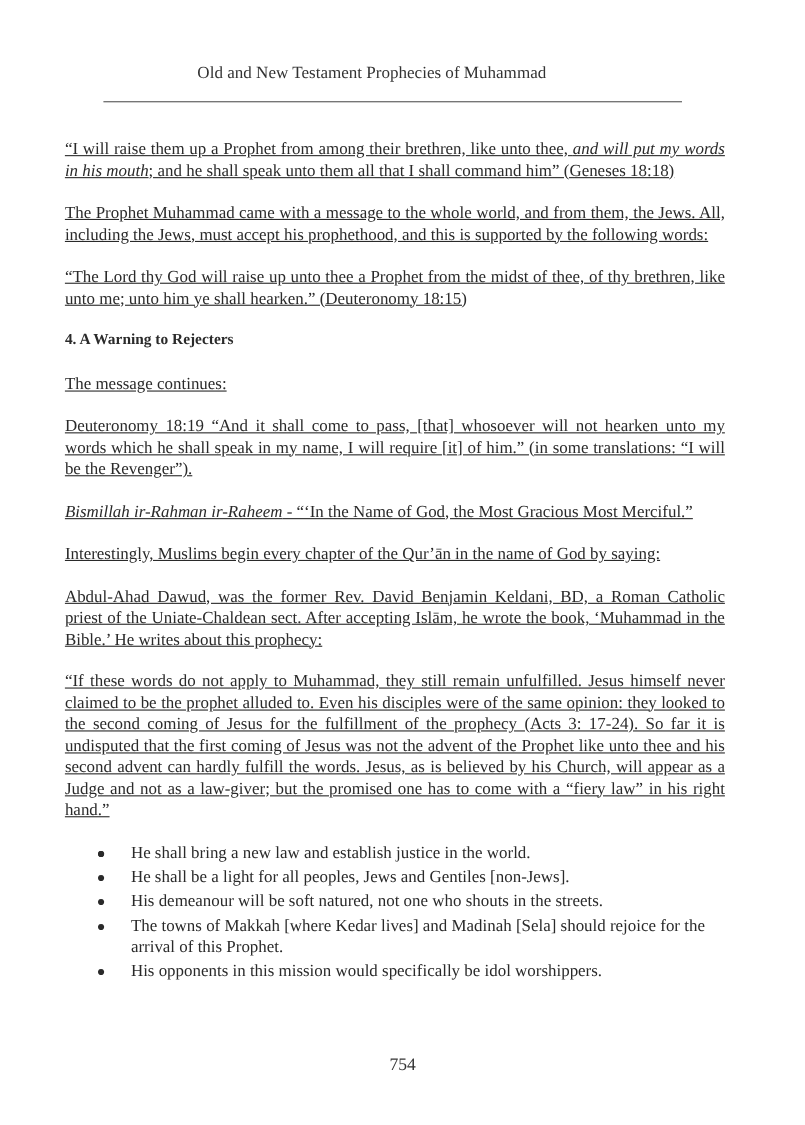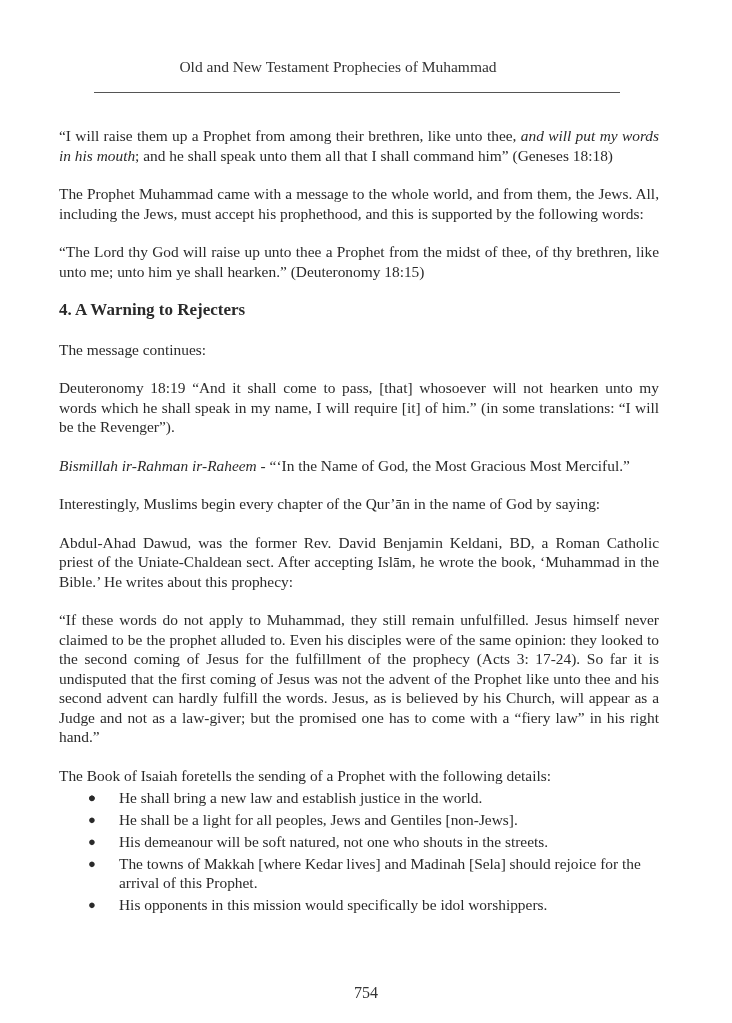--- a/index.html
+++ b/index.html
@@ -13,33 +13,33 @@
     text-align: center; font-size: 15.5px; color: #333;
   }
   .header-rule {
     position: absolute; top: 92px; left: 94px; width: 526px;
     height: 1px; border-top: 1px solid #555;
   }
   .content {
     position: absolute; top: 126px; left: 59px; width: 600px;
     font-size: 15.4px; line-height: 19.5px; text-align: justify;
   }
-  .content p { margin: 0 0 19px 0; }
-  .content h3 { font-size: 17px; font-weight: bold; margin: 0 0 20px 0; line-height: 19.5px; }
+  .content p { margin: 0 0 19px 0; text-decoration: underline; }
+  .content h3 { font-size: 14px; font-weight: bold; margin: 0 0 20px 0; line-height: 19.5px; }
   .content ul { margin: 0; padding: 0; list-style: none; }
   .content li {
     position: relative; padding-left: 60px; margin-bottom: 2.5px; text-align: left;
   }
   .content li .bullet {
     position: absolute; left: 29px; top: 0; font-size: 13px;
   }
   .content .intro { margin-bottom: 2px; }
   .page-number {
     position: absolute; top: 960px; left: 0; width: 732px; text-align: center;
-    font-size: 16px; color: #333; margin-top: 24px;
+    font-size: 16px; color: #333;
   }
   i { font-style: italic; }
 </style>
 </head>
 <body>
 
 <div>
   <div class="header-title">Old and New Testament Prophecies of Muhammad</div>
   <div class="header-rule"></div>
 </div>
@@ -59,21 +59,20 @@
 
   <p><i>Bismillah ir-Rahman ir-Raheem</i><span> - “‘In the Name of God, the Most Gracious Most Merciful.”</span></p>
 
   <p>Interestingly, Muslims begin every chapter of the Qur’ān in the name of God by saying:</p>
 
   <p>Abdul-Ahad Dawud, was the former Rev. David Benjamin Keldani, BD, a Roman Catholic priest of the Uniate-Chaldean sect.  After accepting Islām, he wrote the book, ‘Muhammad in the Bible.’  He writes about this prophecy:</p>
 
   <p>“If these words do not apply to Muhammad, they still remain unfulfilled.  Jesus himself never claimed to be the prophet alluded to.  Even his disciples were of the same opinion: they looked to the second coming of Jesus for the fulfillment of the prophecy (Acts 3: 17-24).  So far it is undisputed that the first coming of Jesus was not the advent of the Prophet like unto thee and his second advent can hardly fulfill the words.  Jesus, as is believed by his Church, will appear as a Judge and not as a law-giver; but the promised one has to come with a “fiery law” in his right hand.”</p>
 
 
-  <p class="intro">The Book of Isaiah foretells the sending of a Prophet with the following details:</p>
 
   <ul>
     <li><span class="bullet">●</span></li>
     <li><span class="bullet">●</span><span>He shall bring a new law and establish justice in the world.</span></li>
     <li><span class="bullet">●</span><span>He shall be a light for all peoples, Jews and Gentiles [non-Jews].</span></li>
     <li><span class="bullet">●</span><span>His demeanour will be soft natured, not one who shouts in the streets.</span></li>
     <li><span class="bullet">●</span><span>The towns of Makkah [where Kedar lives] and Madinah [Sela] should rejoice for the arrival of this Prophet.</span></li>
     <li><span class="bullet">●</span><span>His opponents in this mission would specifically be idol worshippers.</span></li>
   </ul>
 </div>

